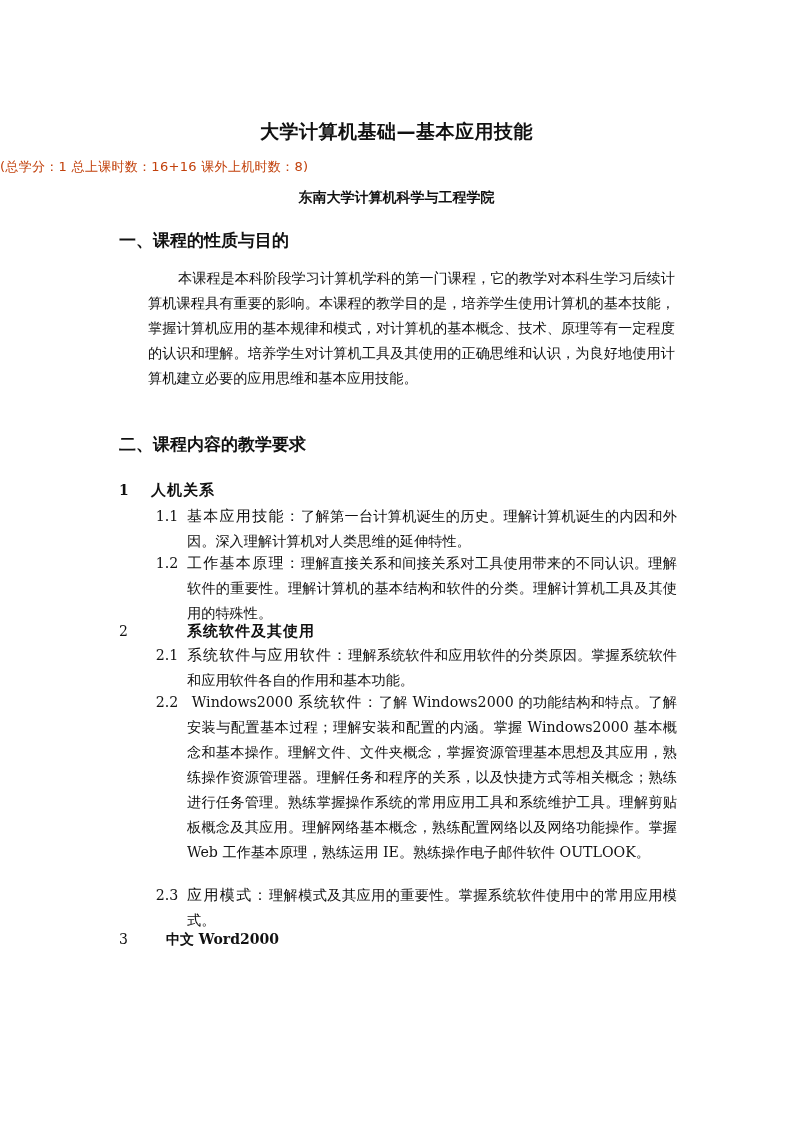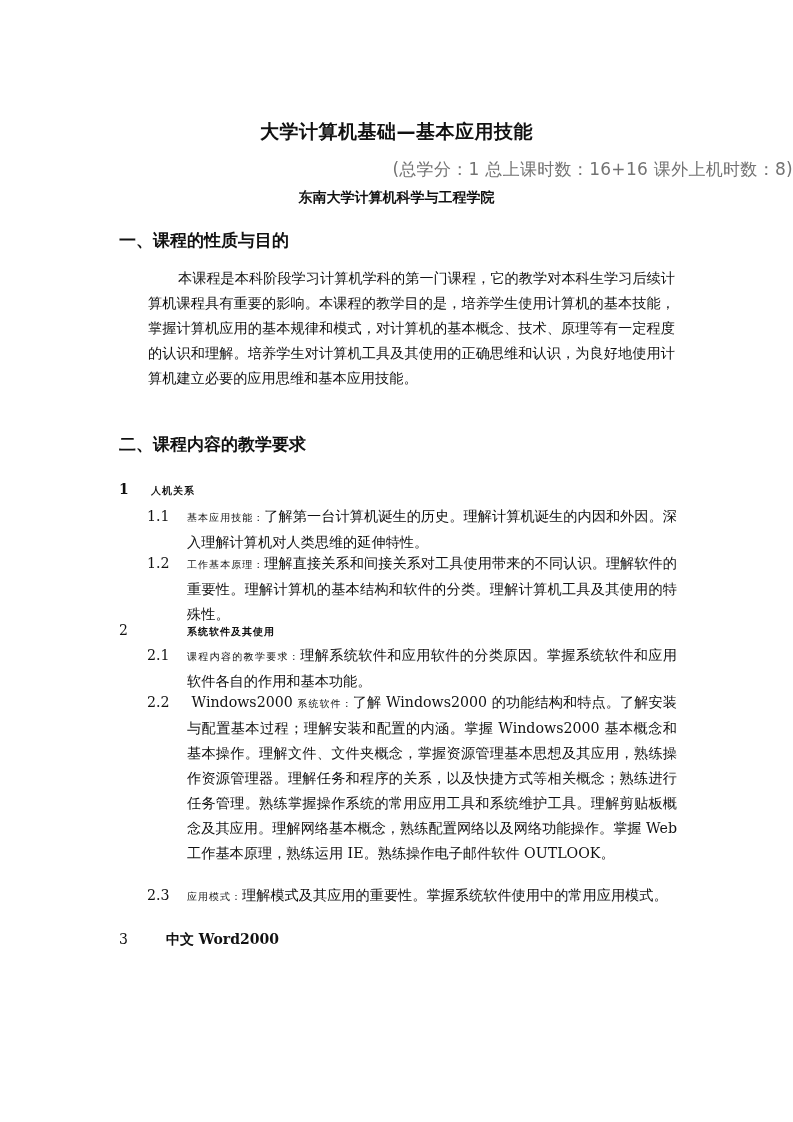--- a/index.html
+++ b/index.html
@@ -1,33 +1,33 @@
 <!DOCTYPE html>
 <html><head>
 <meta charset="utf-8">
 <style>
   html, body { margin: 0; padding: 0; background: #ffffff; }
   body { width: 793px; height: 1122px; position: relative; overflow: hidden;
          font-family: "DejaVu Serif", "Liberation Serif", serif; color: #111; }
   .page { position: absolute; left: 0; top: 0; width: 682px; height: 1122px; }
   .title { position: absolute; top: 119px; left: 0; width: 793px; text-align: center;
            font-family: "DejaVu Sans", sans-serif; font-weight: bold; font-size: 19px; letter-spacing: 0.5px; }
-  .subtitle { position: absolute; top: 158px; left: 0; width: 793px; text-align: right;
-              font-family: "DejaVu Sans", sans-serif; font-size: 17px; color: #737373; letter-spacing: 0.3px; }
+  .subtitle { position: absolute; top: 158px; left: 0; width: 793px; text-align: left;
+              font-family: "DejaVu Sans", sans-serif; font-size: 13px; color: #c2410c; letter-spacing: 0.3px; }
   .dept { position: absolute; top: 189px; left: 0; width: 793px; text-align: center;
           font-family: "DejaVu Sans", sans-serif; font-weight: bold; font-size: 14px; }
   .h1 { position: absolute; left: 119px; font-family: "DejaVu Sans", sans-serif; font-weight: bold; font-size: 17px; }
   .para { position: absolute; left: 148px; width: 527px; font-size: 14.2px; line-height: 25px; text-align: justify; }
   .lvl1 { position: absolute; left: 119px; font-size: 14px; font-weight: bold; }
   .lvl1 .num { display: inline-block; width: 32px; }
   .lvl1.plain .num { font-weight: normal; }
   .item { position: absolute; left: 147px; width: 530px; font-size: 14.2px; line-height: 25px; }
-  .item .num { position: absolute; left: 0; top: 0; width: 40px; }
+  .item .num { position: absolute; left: 0; top: 0; width: 40px; text-align: center; }
   .item .body { margin-left: 40px; text-align: justify; display: block; }
-  .kw { font-family: "DejaVu Sans", sans-serif; font-size: 10px; letter-spacing: 1px; }
+  .kw { font-family: "DejaVu Sans", sans-serif; font-size: 15px; letter-spacing: 1px; }
 </style>
 </head>
 <body>
 
 <div class="page">
 
   <div class="title">大学计算机基础—基本应用技能</div>
   <div class="subtitle">(总学分：1   总上课时数：16+16   课外上机时数：8)</div>
   <div class="dept">东南大学计算机科学与工程学院</div>
 
@@ -50,21 +50,21 @@
     <span class="num">1.2</span>
     <span class="body"><span class="kw">工作基本原理：</span><span>理解直接关系和间接关系对工具使用带来的不同认识。理解软件的重要性。理解计算机的基本结构和软件的分类。理解计算机工具及其使用的特殊性。</span></span>
   </div>
 
   <div class="lvl1 plain" style="top:622px;">
     <span class="num">2</span><span class="kw" style="font-weight:bold;margin-left:36px;">系统软件及其使用</span>
   </div>
 
   <div class="item" style="top:643px;">
     <span class="num">2.1</span>
-    <span class="body"><span class="kw">课程内容的教学要求：</span><span>理解系统软件和应用软件的分类原因。掌握系统软件和应用软件各自的作用和基本功能。</span></span>
+    <span class="body"><span class="kw">系统软件与应用软件：</span><span>理解系统软件和应用软件的分类原因。掌握系统软件和应用软件各自的作用和基本功能。</span></span>
   </div>
 
   <div class="item" style="top:690px;">
     <span class="num">2.2</span>
     <span class="body">&nbsp;<span>Windows2000 </span><span class="kw">系统软件：</span><span>了解 Windows2000 的功能结构和特点。了解安装与配置基本过程；理解安装和配置的内涵。掌握 Windows2000 基本概念和基本操作。理解文件、文件夹概念，掌握资源管理基本思想及其应用，熟练操作资源管理器。理解任务和程序的关系，以及快捷方式等相关概念；熟练进行任务管理。熟练掌握操作系统的常用应用工具和系统维护工具。理解剪贴板概念及其应用。理解网络基本概念，熟练配置网络以及网络功能操作。掌握 Web 工作基本原理，熟练运用 IE。熟练操作电子邮件软件 OUTLOOK。</span></span>
   </div>
 
   <div class="item" style="top:883px;">
     <span class="num">2.3</span>
     <span class="body"><span class="kw">应用模式：</span><span>理解模式及其应用的重要性。掌握系统软件使用中的常用应用模式。</span></span>

